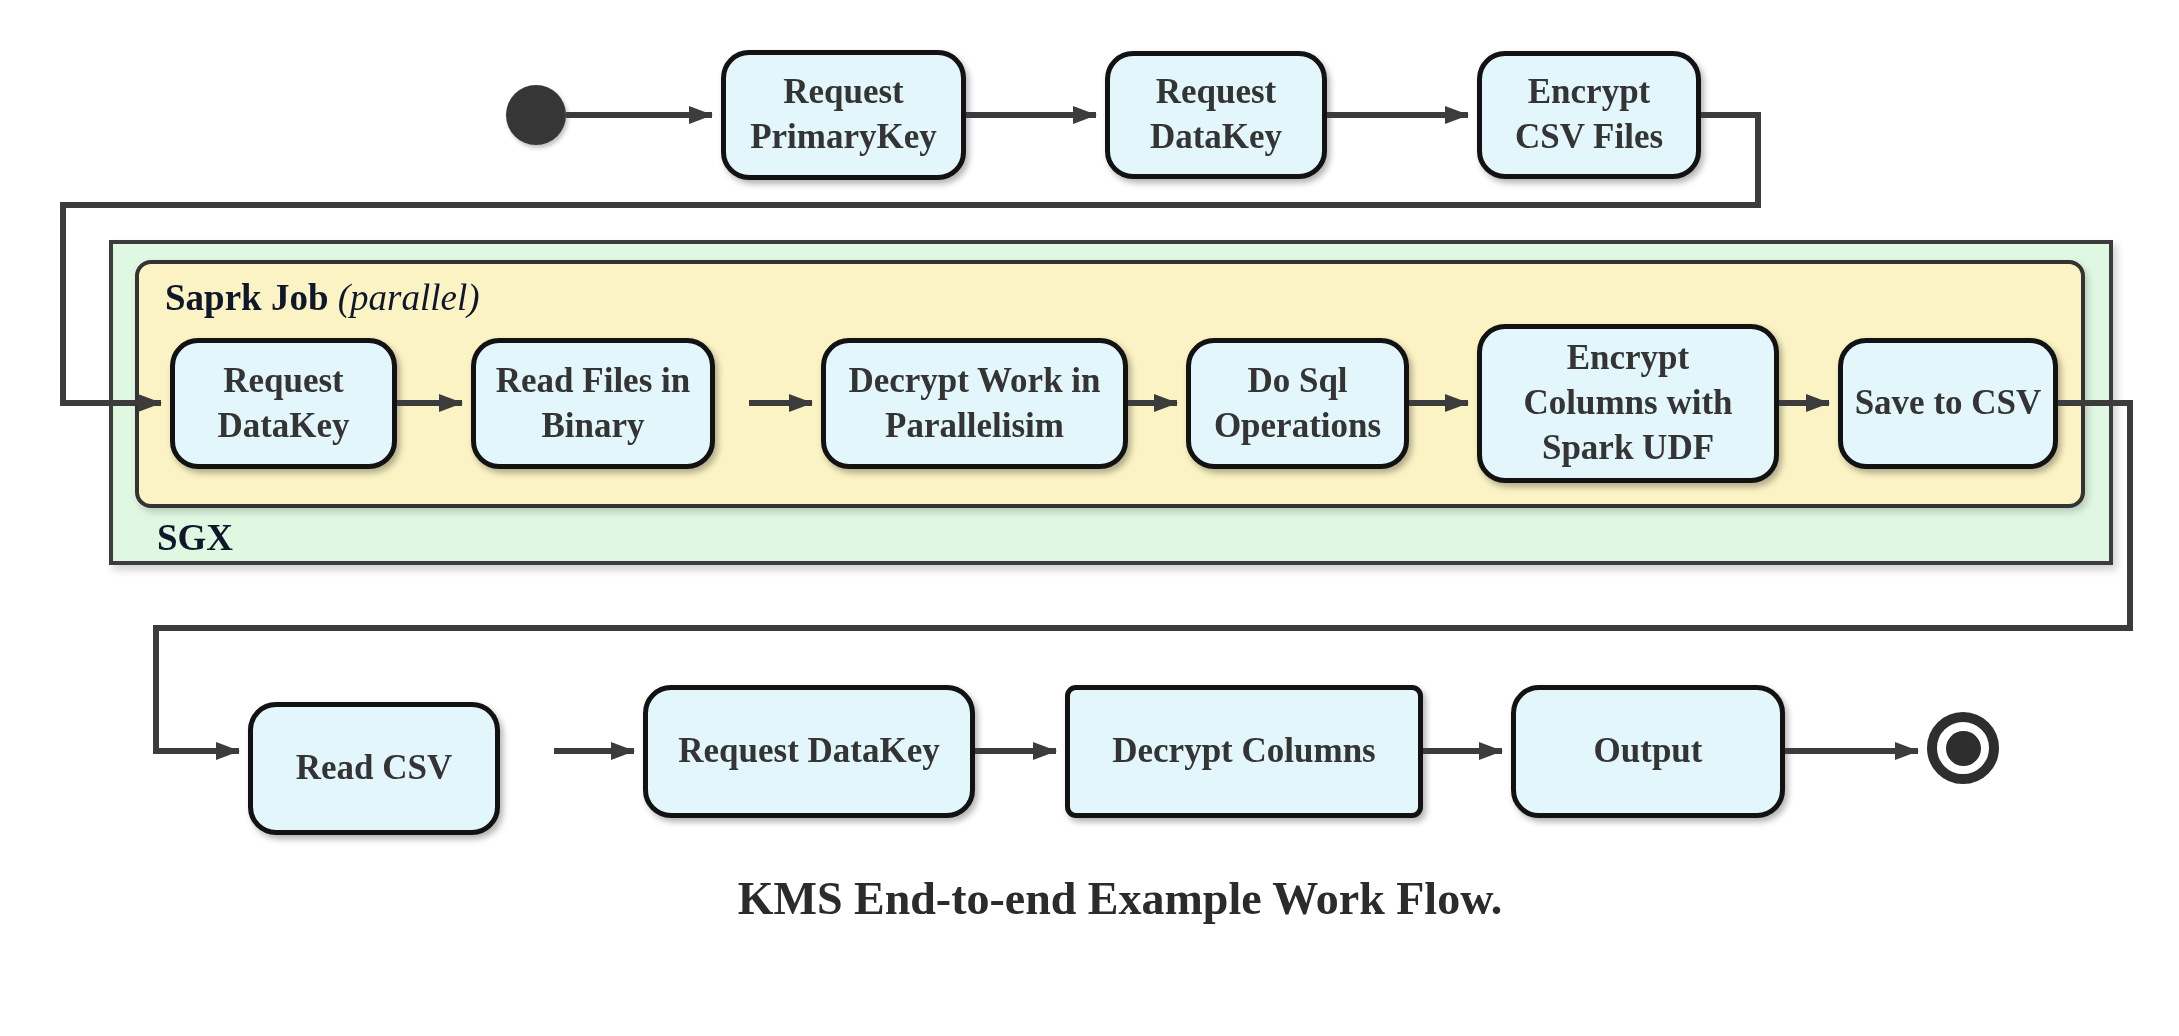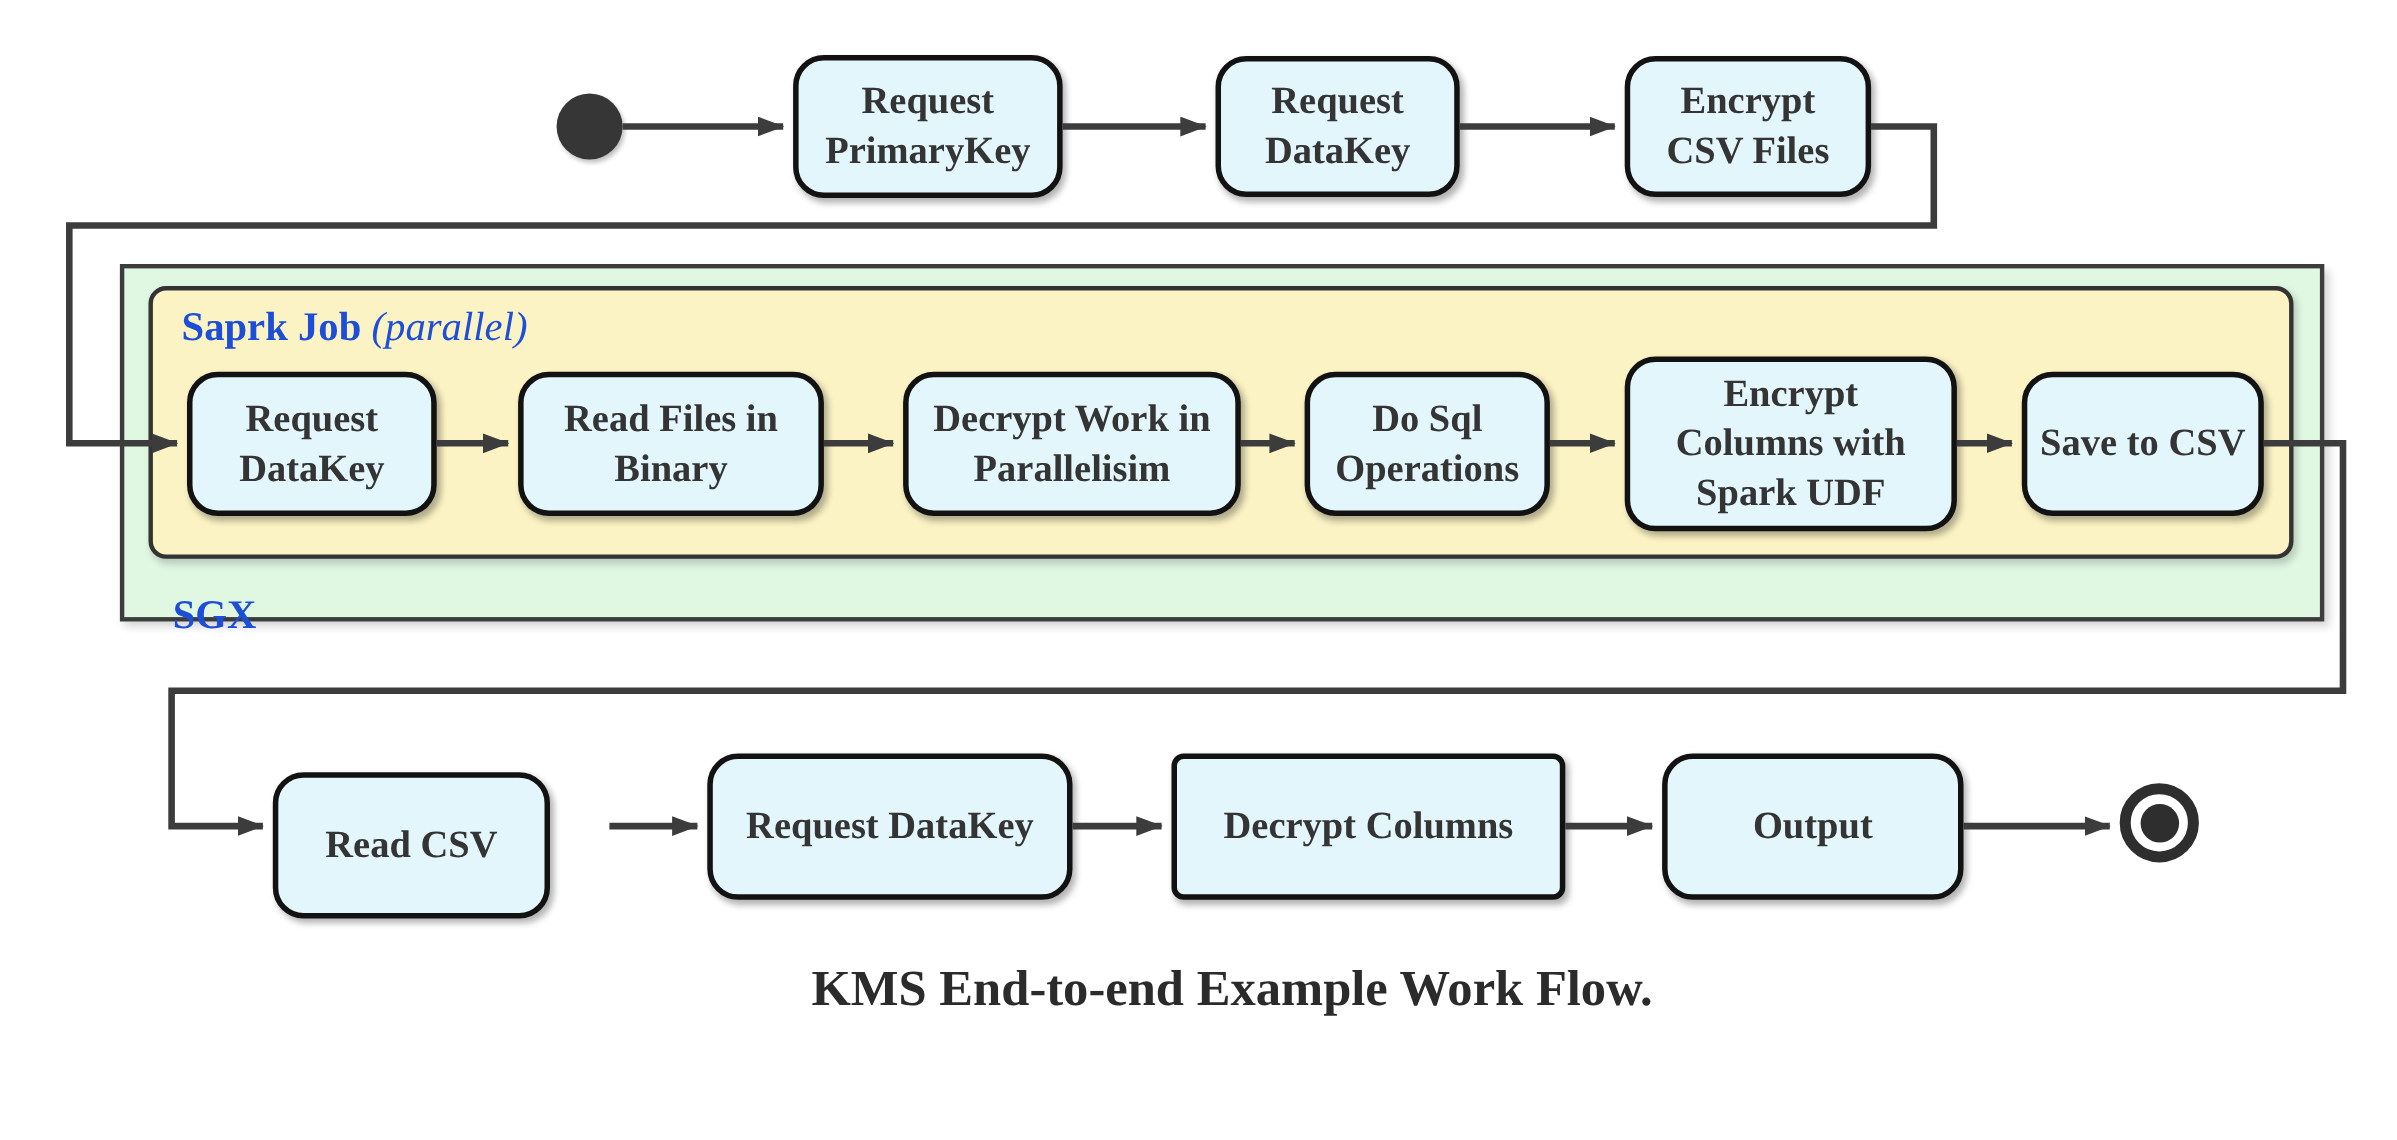--- a/index.html
+++ b/index.html
@@ -17,42 +17,42 @@
     background:#e0f7e2;border:4px solid #3c3c3c;
     box-shadow:4px 5px 8px rgba(0,0,0,0.18);
   }
   .spark{
     left:135px;top:260px;width:1950px;height:248px;
     background:#fbf3c4;border:4px solid #333333;border-radius:16px;
     box-shadow:3px 4px 7px rgba(0,0,0,0.18);
     z-index:2;
   }
   .c-label{
-    position:absolute;z-index:3;color:#1d4ed8;
+    position:absolute;z-index:3;color:#0f172a;
     font-size:37px;font-weight:bold;white-space:nowrap;
   }
   .spark-label{left:165px;top:276px;}
   .spark-label .qual{font-weight:normal;font-style:italic;}
-  .sgx-label{left:157px;top:516px;margin-top:22px;}
+  .sgx-label{left:157px;top:516px;}
   .node{
     position:absolute;box-sizing:border-box;z-index:4;
     background:#e2f6fb;border:5px solid #121212;border-radius:28px;
     display:flex;align-items:center;justify-content:center;
     text-align:center;font-weight:bold;font-size:35px;line-height:1.28;
     color:#343434;white-space:pre-line;
     box-shadow:3px 4px 6px rgba(0,0,0,0.30);
     padding:15px 10px;
   }
   
   #t1{left:721px;top:50px;width:245px;height:130px;}
   #t2{left:1105px;top:51px;width:222px;height:128px;}
   #t3{left:1477px;top:51px;width:224px;height:128px;}
   
   #m1{left:170px;top:338px;width:227px;height:131px;}
-  #m2{left:471px;top:338px;width:278px;height:131px;}
+  #m2{left:471px;top:338px;width:244px;height:131px;}
   #m3{left:821px;top:338px;width:307px;height:131px;}
   #m4{left:1186px;top:338px;width:223px;height:131px;}
   #m5{left:1477px;top:324px;width:302px;height:159px;}
   #m6{left:1838px;top:338px;width:220px;height:131px;}
   
   #b1{left:248px;top:702px;width:252px;height:133px;}
   #b2{left:643px;top:685px;width:332px;height:133px;}
   #b3{left:1065px;top:685px;width:358px;height:133px;border-radius:11px;}
   #b4{left:1511px;top:685px;width:274px;height:133px;}
   .start-marker{

